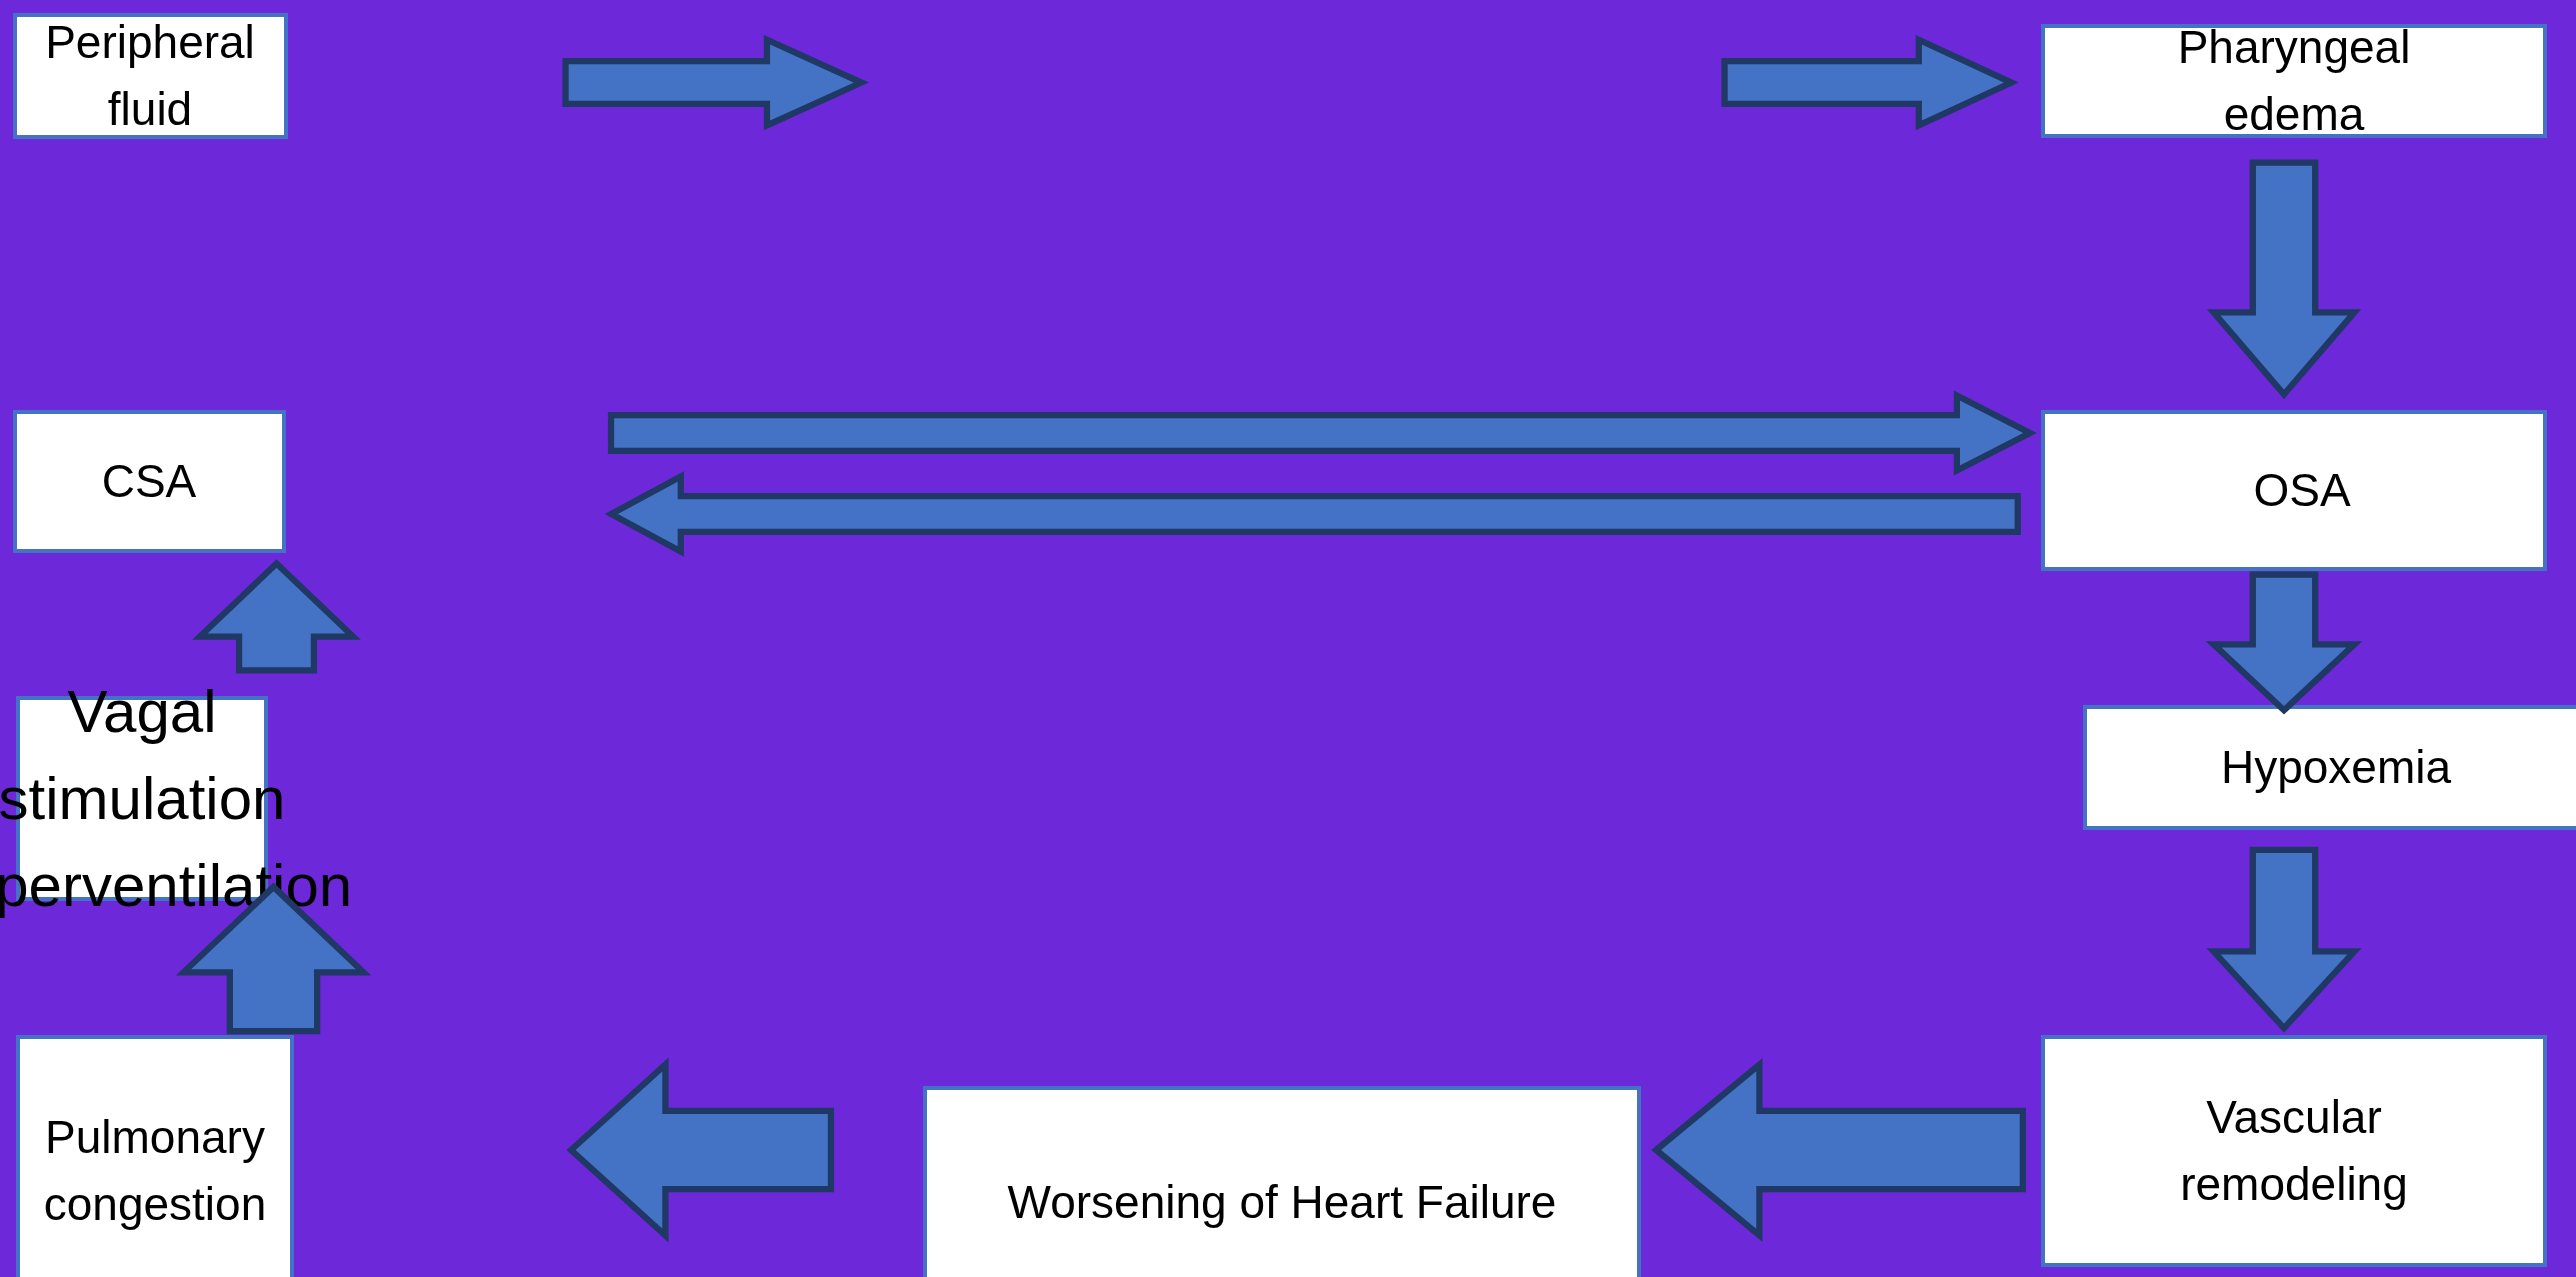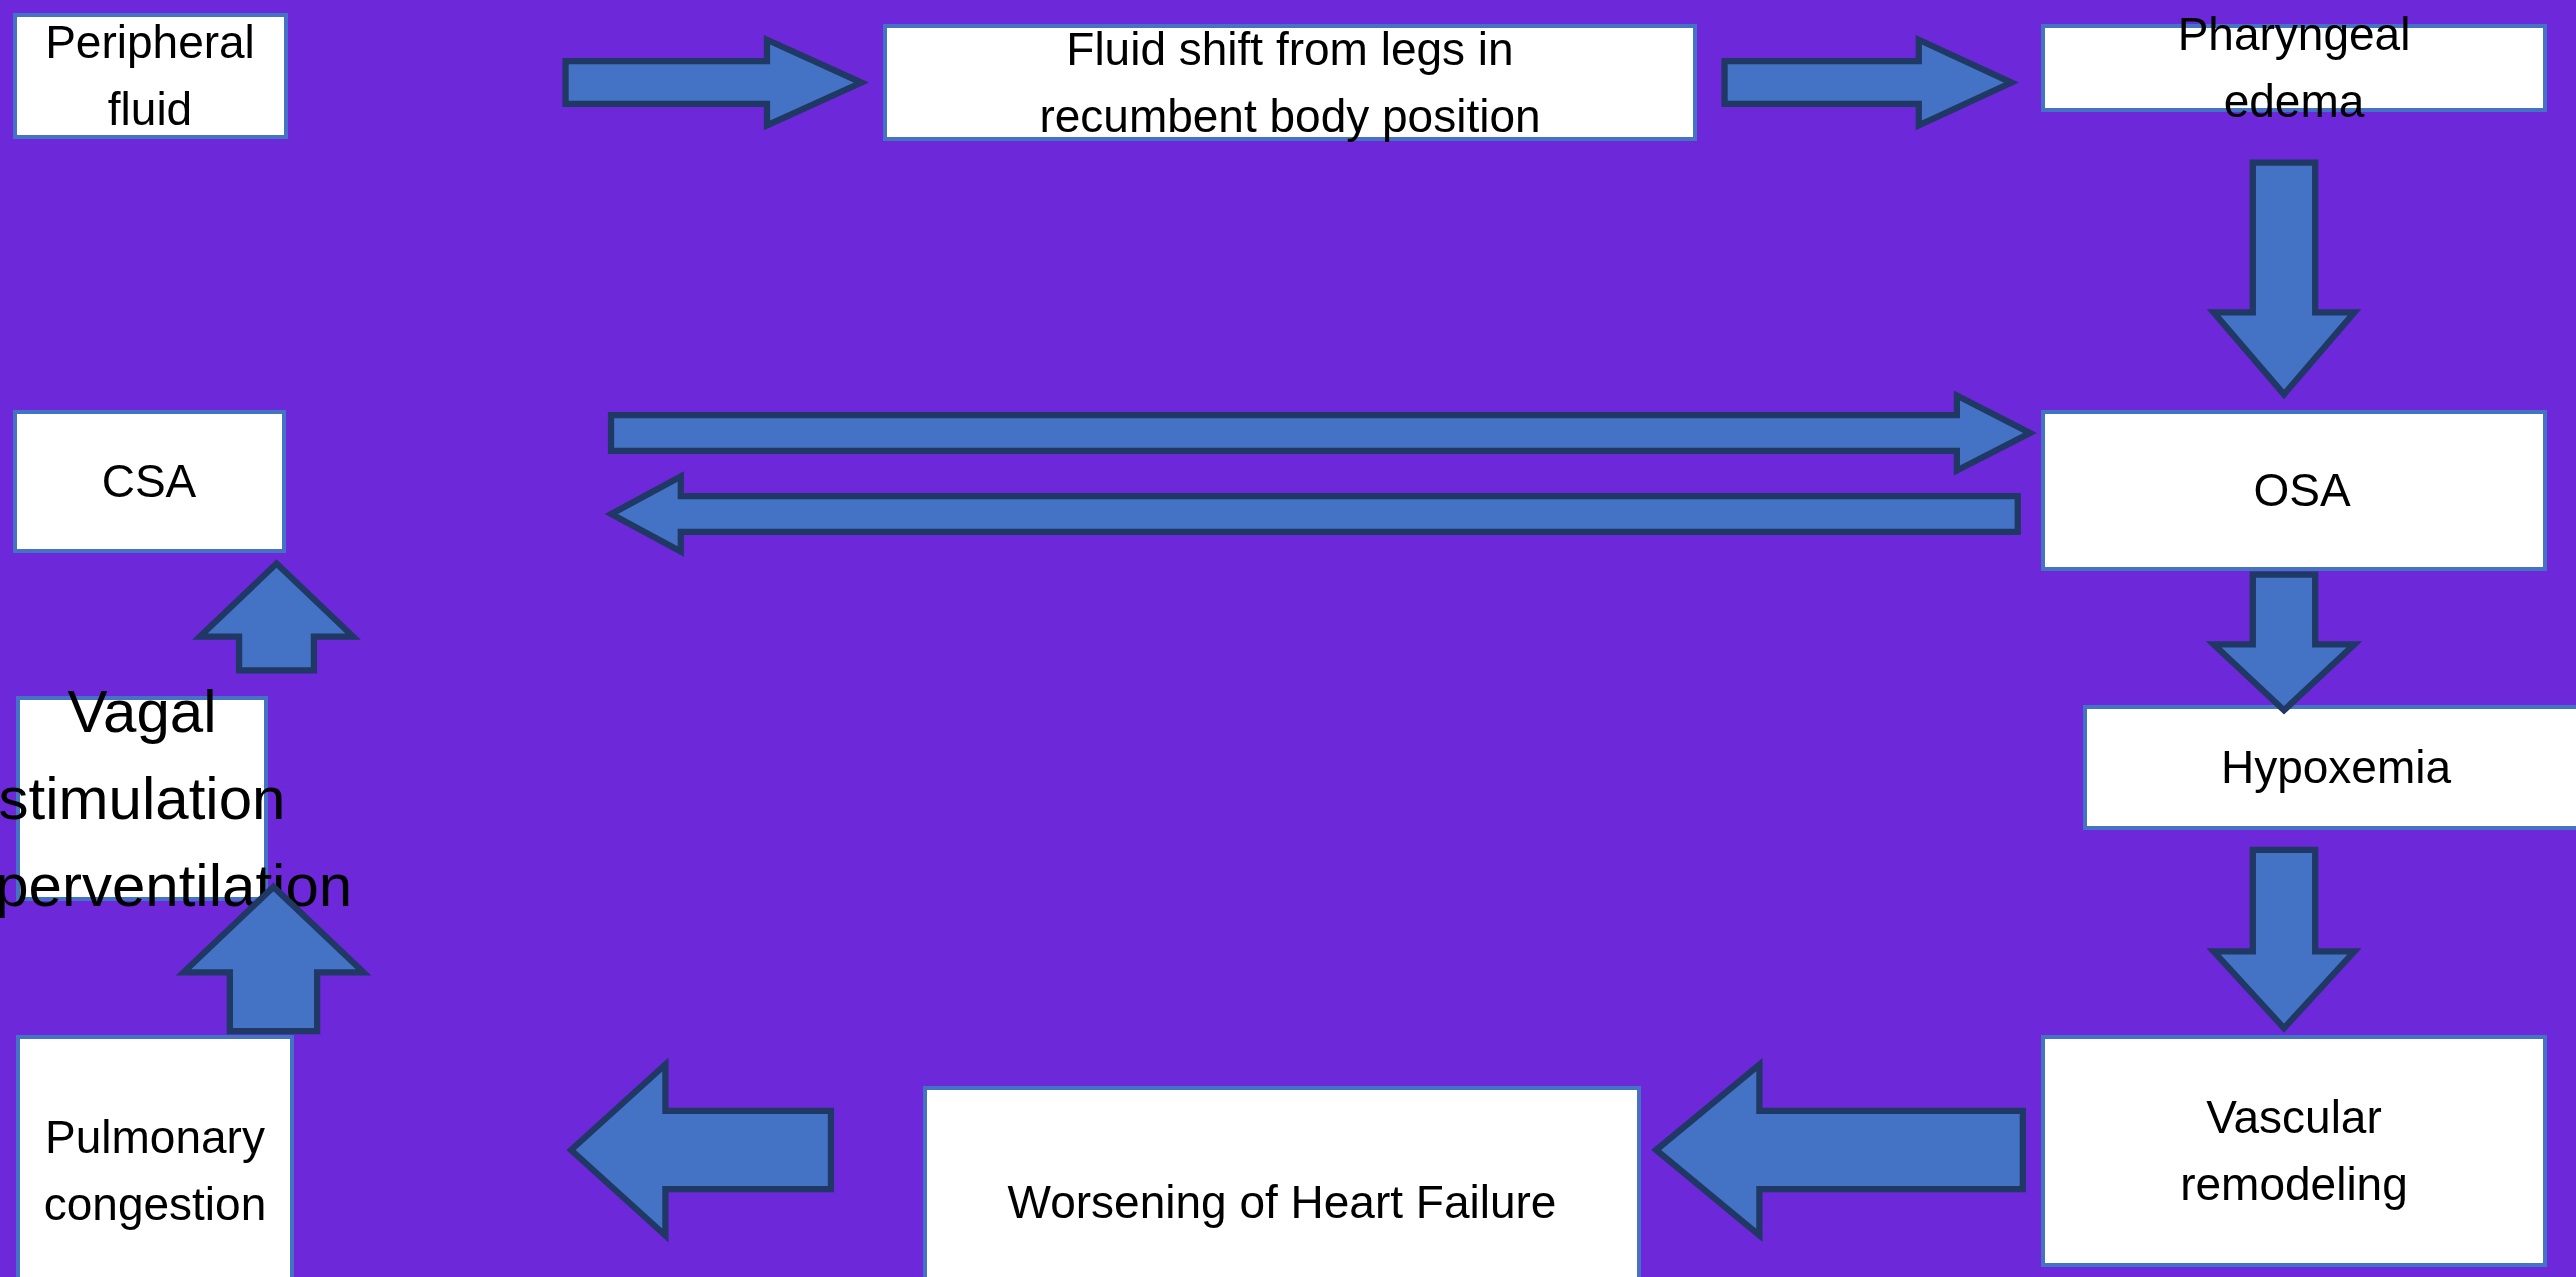--- a/index.html
+++ b/index.html
@@ -33,21 +33,21 @@
   }
   .node .label {
     display: block;
     padding: 0 9px;
     white-space: pre-line;
   }
 
   
   #n-peripheral-fluid      { left:12.5px;   top:12.5px;   width:275px;  height:126px; font-size:46px; }
   #n-fluid-shift           { left:883px;  top:24px;   width:814px;  height:117px; font-size:46px; }
-  #n-pharyngeal-edema      { left:2041px; top:24px;   width:506px;  height:88px; font-size:46px; }
+  #n-pharyngeal-edema      { left:2041px; top:24px;   width:506px;  height:114px; font-size:46px; }
 
   #n-csa                   { left:12.5px;   top:410px;  width:273px;  height:143px; font-size:46px; }
   #n-osa                   { left:2041px; top:410px;  width:506px;  height:161px; font-size:46px;padding-left:16px; }
 
   #n-vagal                 { left:16px;   top:696px;  width:252px;  height:205px; font-size:60px; }
   #n-hypoxemia             { left:2041px; top:705px;  width:506px;  height:125px; font-size:46px;margin-left:42px; }
 
   #n-pulmonary-congestion  { left:16px;   top:1035px; width:278px;  height:272px; font-size:46px; }
   #n-worsening-hf          { left:923px; top:1086px; width:718px;  height:232px; font-size:46px; }
   #n-vascular-remodeling   { left:2041px; top:1035px; width:506px;  height:232px; font-size:46px; }
@@ -66,24 +66,20 @@
 </style>
 </head>
 <body>
 
 <div id="canvas">
 
   <div class="node" id="n-peripheral-fluid">
     <span class="label">Peripheral fluid</span>
   </div>
 
-  <div class="node" id="n-fluid-shift">
-    <span class="label">Fluid shift from legs in
-recumbent body position</span>
-  </div>
 
   <div class="node" id="n-pharyngeal-edema">
     <span class="label">Pharyngeal
 edema</span>
   </div>
 
   <div class="node" id="n-csa">
     <span class="label">CSA</span>
   </div>
 

